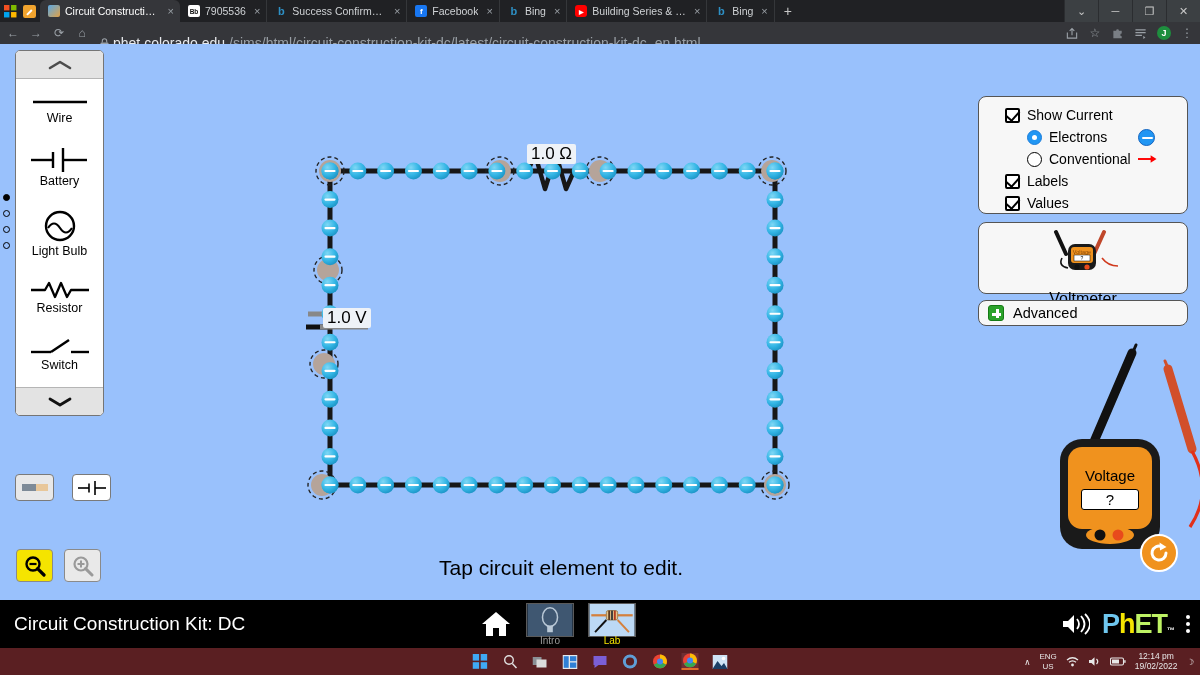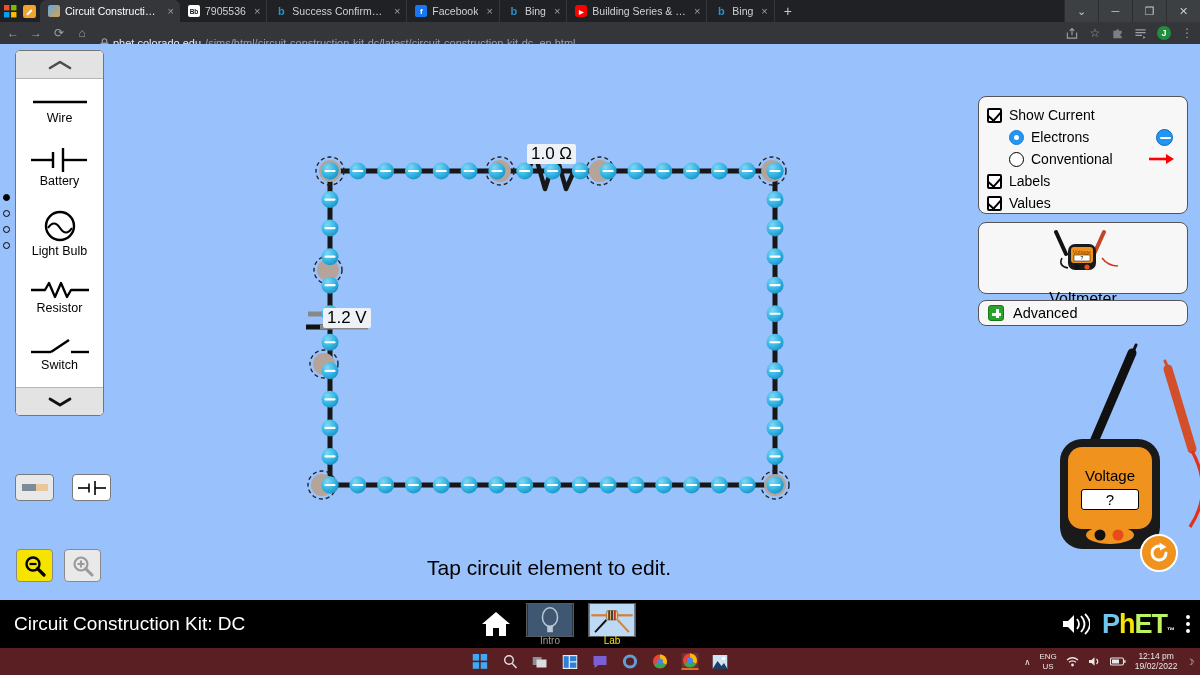--- a/index.html
+++ b/index.html
@@ -36,21 +36,21 @@
   .newtab { color:#c8c8c8; font-size:14px; padding:0 9px; height:22px;
     display:flex;align-items:center; }
 
   .toolbar {
     position:absolute; left:0; top:22px; width:1200px; height:22px;
     background:#35363a; display:flex; align-items:center; padding:0 6px; gap:9px;
   }
   .tbicon { color:#9aa0a6; font-size:12px; width:14px; text-align:center; }
   .omnibox {
     flex:1; height:16px; display:flex; align-items:center; gap:4px;
-    font-size:11px; color:#9aa0a6; padding-left:2px;margin-top:20px;
+    font-size:14px; color:#9aa0a6; padding-left:2px;margin-top:20px;
   }
   .omnibox .host { color:#e8eaed; }
   .tbright { display:flex; align-items:center; gap:9px; }
   .avatar { width:14px;height:14px;border-radius:50%;background:#1e8e3e;color:#fff;
     font-size:9px;display:flex;align-items:center;justify-content:center;font-weight:bold;}
 
   
   .sim {
     position:absolute; left:0; top:44px; width:1200px; height:556px;
     background:#99c1fc; overflow:hidden;
@@ -80,21 +80,21 @@
   .wiretray { position:absolute; left:15px; top:430px; display:flex; gap:18px; }
   .traybox { width:39px;height:27px;background:#e8e8e8;border:1px solid #7a7a7a;
     border-radius:4px; display:flex;align-items:center;justify-content:center;}
   .traybox.sel { background:#fff; }
 
   
   .panel {
     position:absolute; background:#f7f7f7; border:1px solid #555;
     border-radius:8px;
   }
-  #panel-display { left:978px; top:52px; width:210px; height:118px; padding:7px 8px; }
+  #panel-display { left:978px; top:52px; width:210px; height:118px; padding:7px 26px; }
   .row { display:flex; align-items:center; gap:7px; height:22px; }
   .row.ind { padding-left:22px; }
   .cbox { width:15px;height:15px;border:2px solid #000;border-radius:2px;
     background:#fff; position:relative; flex:0 0 15px;}
   .cbox.checked::after { content:""; position:absolute; left:2px; top:-2px;
     width:6px;height:11px;border:solid #000;border-width:0 2.4px 2.4px 0;
     transform:rotate(42deg); }
   .radio { width:15px;height:15px;border:1.8px solid #000;border-radius:50%;
     background:#fff;position:relative;flex:0 0 15px;}
   .radio.sel { border-color:#1b7ddb; background:#2196f3; }
@@ -138,21 +138,21 @@
     background:#f0921e; border-radius:14px; display:flex; flex-direction:column;
     align-items:center; justify-content:center; gap:5px;}
   .vm-title{ font-size:15px;color:#000; }
   .vm-readout{ width:58px;height:21px;background:#fff;border:1px solid #000;
     border-radius:3px;display:flex;align-items:center;justify-content:center;
     font-size:15px;color:#000;}
   .reset-btn { position:absolute; left:100px; top:195px; width:38px;height:38px;
     border-radius:50%; background:#f0921e; border:2px solid #fff;
     display:flex;align-items:center;justify-content:center; }
 
-  .hint { position:absolute; left:4px; top:512px; width:1090px; text-align:center;
+  .hint { position:absolute; left:16px; top:512px; width:1090px; text-align:center;
     font-size:21px; color:#000; }
 
   .zoomctl { position:absolute; left:16px; top:505px; display:flex; gap:11px; }
   .zbtn { width:37px;height:33px;border-radius:4px;border:1px solid #8a8a8a;
     display:flex;align-items:center;justify-content:center; }
   .zbtn.out { background:#f5e400; }
   .zbtn.in { background:#e9e9e9; }
 
   
   .navbar { position:absolute; left:0; top:600px; width:1200px; height:48px;
@@ -523,21 +523,21 @@
           <circle cx="330" cy="184.09090909090907" r="8.5" fill="url(#eg)"></circle>
           <line x1="325.5" y1="184.09090909090907" x2="334.5" y2="184.09090909090907" stroke="#ffffff" stroke-width="2.2" stroke-linecap="round"></line>
           <circle cx="330" cy="155.54545454545456" r="8.5" fill="url(#eg)"></circle>
           <line x1="325.5" y1="155.54545454545456" x2="334.5" y2="155.54545454545456" stroke="#ffffff" stroke-width="2.2" stroke-linecap="round"></line>
           <circle cx="330" cy="127" r="8.5" fill="url(#eg)"></circle>
           <line x1="325.5" y1="127" x2="334.5" y2="127" stroke="#ffffff" stroke-width="2.2" stroke-linecap="round"></line>
         </g>
     </svg>
 
     <div class="valuebadge" style="left:527px; top:100px;">1.0 Ω</div>
-    <div class="valuebadge" style="left:323px; top:264px;">1.2 V</div>
+    <div class="valuebadge" style="left:323px; top:264px;">1.0 V</div>
 
     <div class="panel" id="panel-display">
       <div class="row">
         <span class="cbox checked"></span>
         <span class="rlabel">Show Current</span>
       </div>
       <div class="row ind">
         <span class="radio sel"></span>
         <span class="rlabel">Electrons</span>
         <span class="electron-chip"></span>

